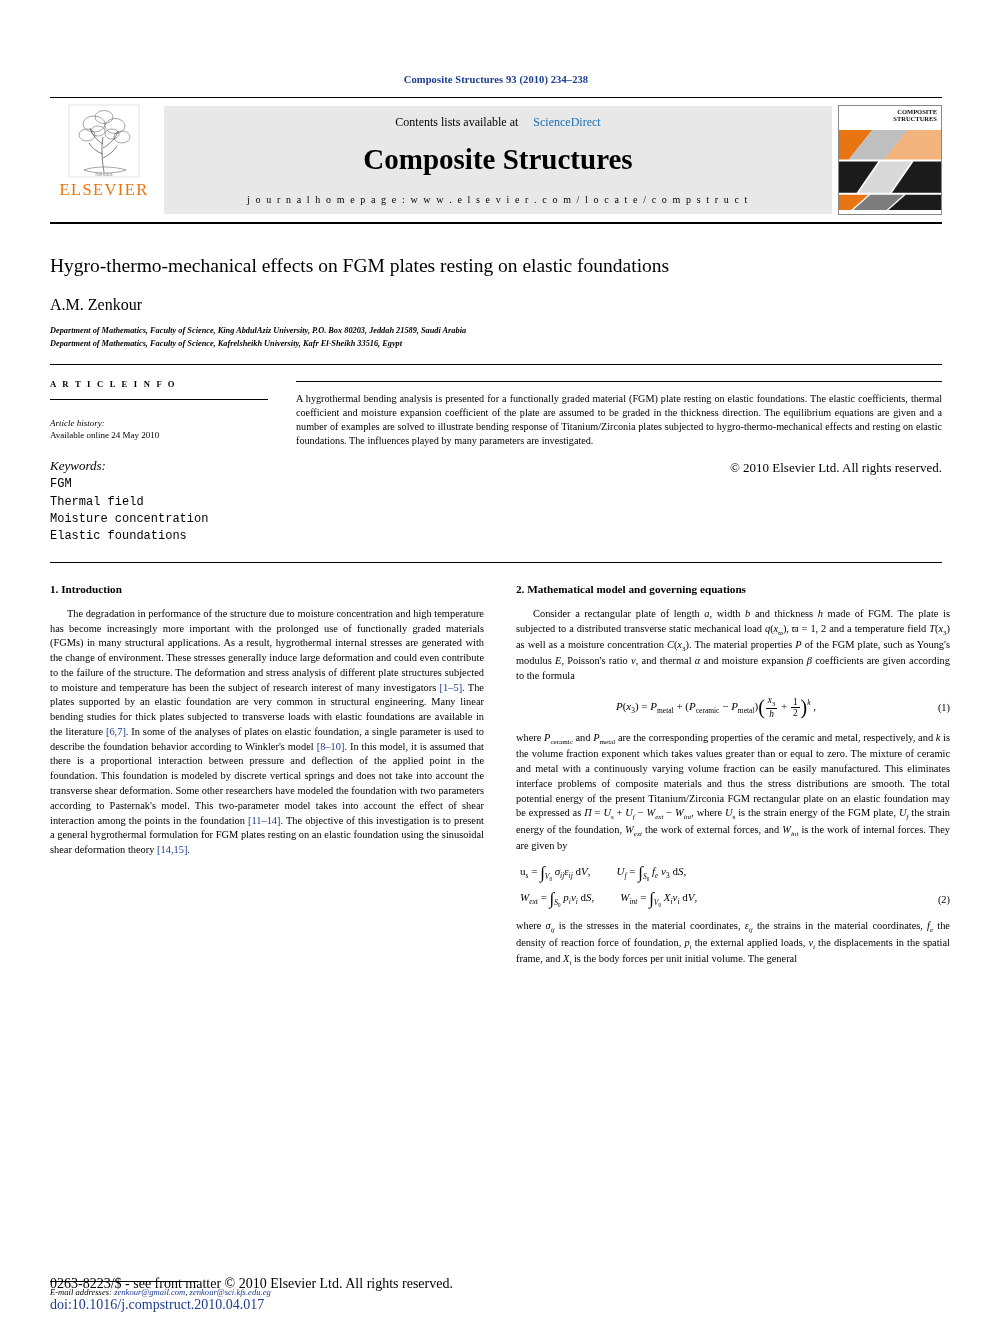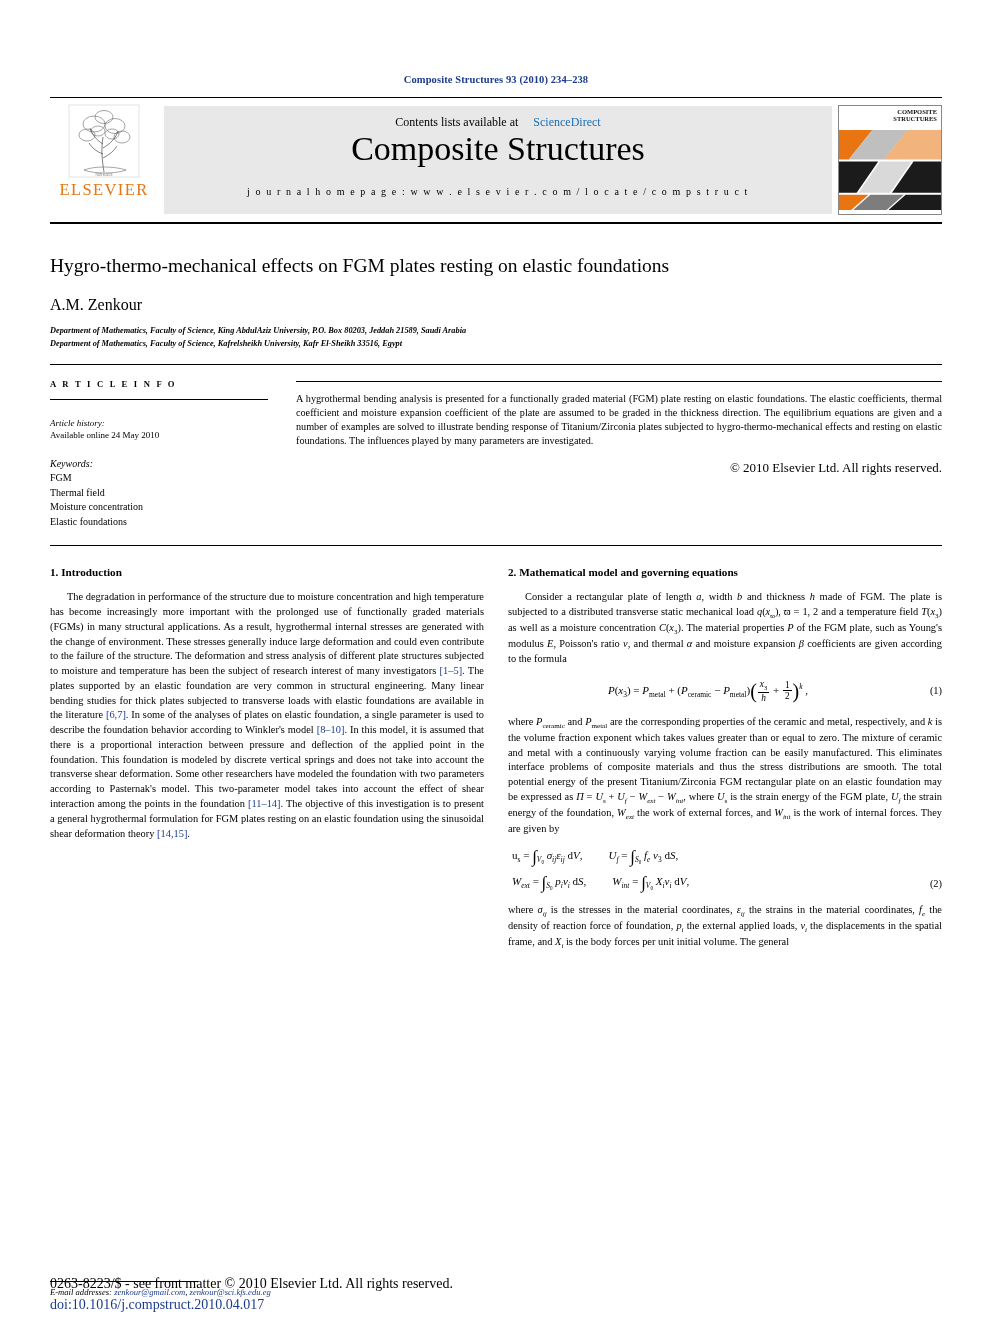--- a/index.html
+++ b/index.html
@@ -74,23 +74,25 @@
   .contents-line {
     font-size: 12px;
     margin-top: 9px;
     color: #000;
   }
   .contents-line .sd {
     color: #1a6fb5;
     margin-left: 12px;
   }
   .journal-title {
-    font-size: 34px;
+    font-size: 29px;
+    margin-top: 13px;
     font-family: "Liberation Serif", serif;
     color: #000;
+    font-weight: bold;
   }
   .homepage {
     font-size: 10px;
     letter-spacing: 1.6px;
     margin-top: 18px;
     color: #000;
   }
   .cover-box {
     flex: 0 0 104px;
     width: 104px;
@@ -163,28 +165,29 @@
   .art-hist-label {
     font-size: 9px;
     font-style: italic;
     margin-top: 18px;
   }
   .art-hist-line {
     font-size: 9px;
     margin-top: 2px;
   }
   .kw-label {
-    font-size: 10px;
+    font-size: 13px;
     font-style: italic;
     margin-top: 18px;
   }
   .kw {
-    font-size: 10px;
+    font-size: 12px;
     margin-top: 2px;
     line-height: 1.45;
+    font-family: Liberation Mono, monospace;
   }
   .abs-rule {
     border-top: 1px solid #000;
     margin-top: 2px;
     margin-bottom: 10px;
   }
   .abstract-text {
     font-size: 10.2px;
     line-height: 1.38;
     text-align: justify;
@@ -199,21 +202,21 @@
     margin-top: 2px;
   }
   .big-rule {
     margin: 16px 50px 0 50px;
     border-top: 1px solid #000;
   }
   
   .body-cols {
     margin: 20px 50px 0 50px;
     display: flex;
-    gap: 24px;
+    gap: 32px;
   }
   .col {
     width: 434px;
     flex: 0 0 434px;
   }
   h2.sect {
     font-size: 11.2px;
     font-weight: bold;
     margin: 0 0 12px 0;
   }

